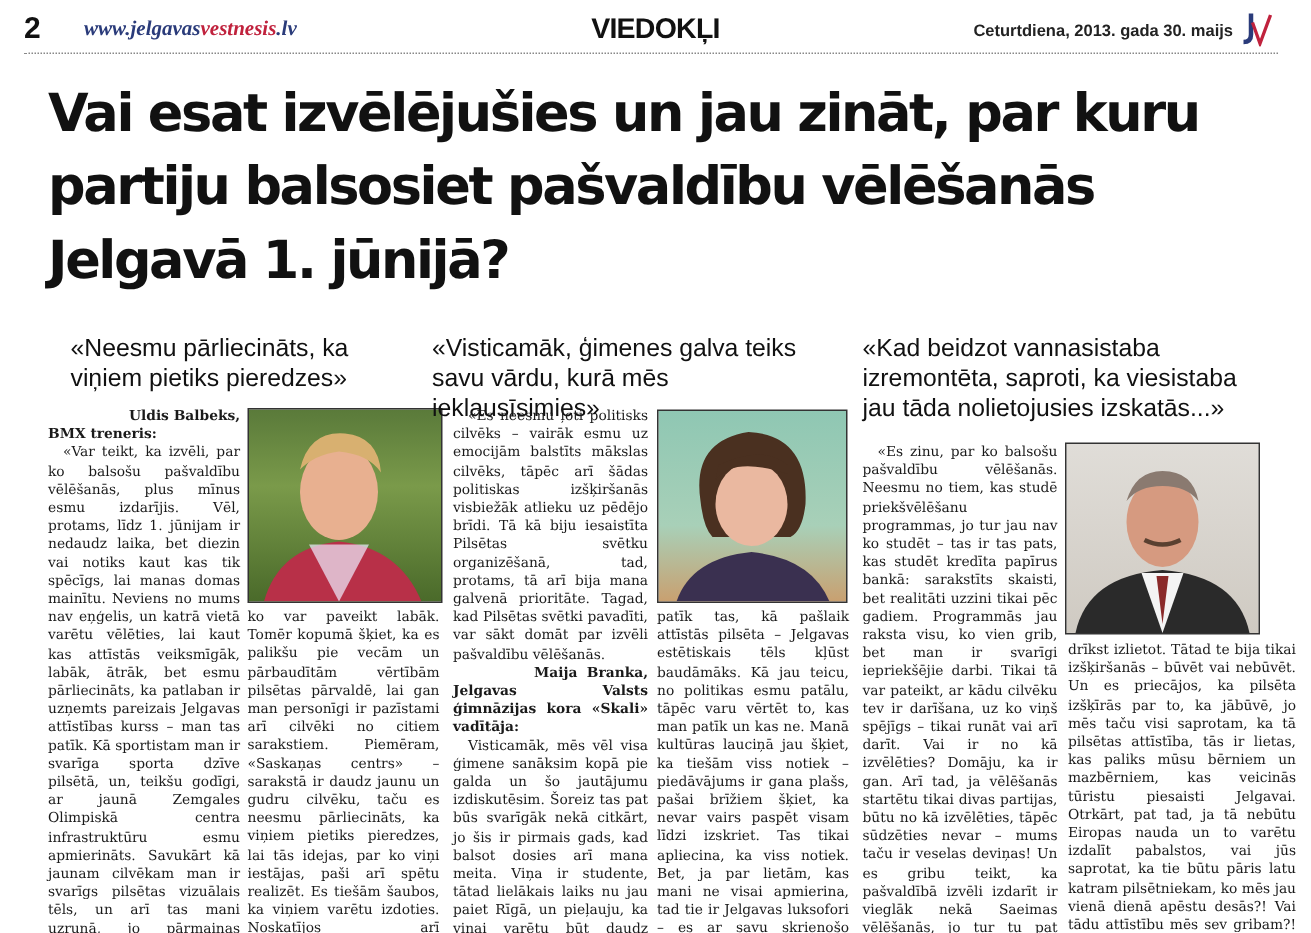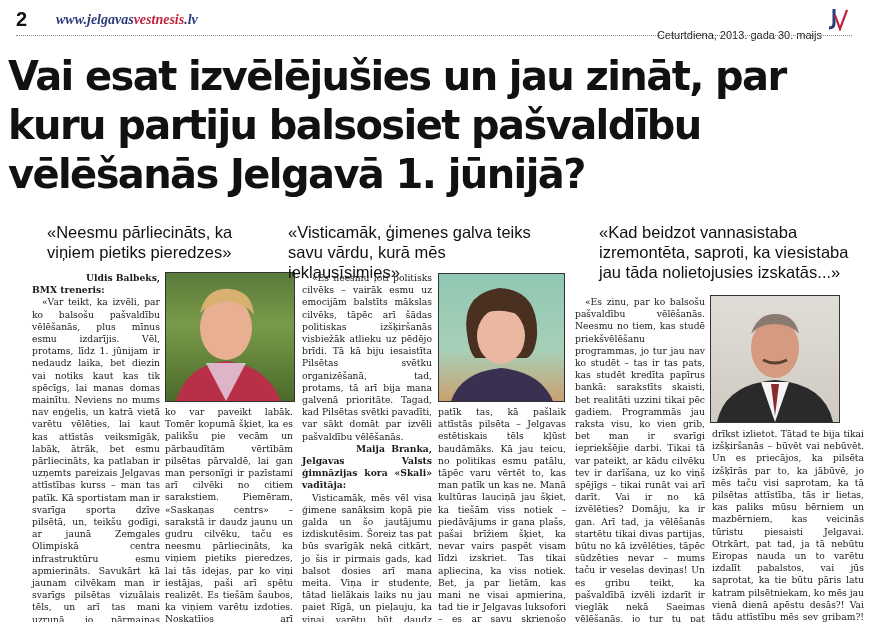--- a/index.html
+++ b/index.html
@@ -2,41 +2,42 @@
 <html><head>
 <meta charset="utf-8">
 <style>
   html, body { margin:0; padding:0; background:#fff; }
   body { width:874px; height:622px; overflow:hidden; position:relative; font-family:"DejaVu Serif", serif; color:#1a1a1a; }
   .header { position:absolute; left:0; top:0; width:874px; height:40px; }
   .page-num { position:absolute; left:16px; top:8px; font-family:"Liberation Sans", sans-serif; font-weight:bold; font-size:20px; color:#111; }
   .site { position:absolute; left:56px; top:12px; font-family:"Liberation Serif", serif; font-style:italic; font-size:14px; font-weight:bold; }
   .site .a { color:#2a3b7a; } .site .b { color:#c0223d; }
   .section { position:absolute; left:0; width:874px; top:9px; text-align:center; font-family:"Liberation Sans", sans-serif; font-weight:bold; font-size:19px; letter-spacing:-0.5px; color:#111; }
-  .date { position:absolute; right:52px; top:29px; font-family:"Liberation Sans", sans-serif; font-size:11px; color:#222; }
+  .date { position:absolute; right:52px; top:15px; font-family:"Liberation Sans", sans-serif; font-size:11px; color:#222;font-weight:bold; }
   .logo { position:absolute; right:26px; top:7px; width:22px; height:24px; }
   .dots { position:absolute; left:16px; right:22px; top:35px; border-top:1px dotted #888; }
-  .headline { position:absolute; left:8px; top:52px; width:840px; font-family:"DejaVu Sans", sans-serif; font-weight:bold; font-size:40px; line-height:49px; letter-spacing:-1.6px; color:#111; margin:0; }
+  .headline { position:absolute; left:32px; top:52px; width:840px; font-family:"DejaVu Sans", sans-serif; font-weight:bold; font-size:35px; line-height:49px; letter-spacing:-1.6px; color:#111; margin:0; }
   .col { position:absolute; top:222px; }
   .quote { font-family:"Liberation Sans", sans-serif; font-size:16.5px; line-height:20px; color:#111; margin:0 0 8px 0; }
   .body-text { font-family:"DejaVu Serif", serif; font-size:9.2px; line-height:12.2px; text-align:justify; color:#1a1a1a; margin:0; }
   .body-text p { margin:0; text-indent:10px; }
   .author { font-weight:bold;margin-left:44px; }
   .photo { position:absolute; border:1px solid #333; overflow:hidden; }
   .c1 { left:47px; width:262px; }
   .c2 { left:288px; width:266px; }
   .c3 { left:575px; width:290px; }
   .txt { position:absolute; }
 </style>
 </head>
 <body>
 
 <div class="header">
   <span class="page-num">2</span>
   <span class="site"><span class="a">www.jelgavas</span><span class="b">vestnesis</span><span class="a">.lv</span></span>
+  <div class="section">VIEDOKĻI</div>
   <span class="date">Ceturtdiena, 2013. gada 30. maijs</span>
   <svg class="logo" viewBox="0 0 22 24">
     <path d="M8 2 L8 16 Q8 21 3 21" stroke="#2a3b7a" stroke-width="3" fill="none"></path>
     <path d="M9 8 L14 22 L21 3" stroke="#c0223d" stroke-width="2.2" fill="none"></path>
   </svg>
   <div class="dots"></div>
 </div>
 
 <h1 class="headline">Vai esat izvēlējušies un jau zināt, par kuru partiju balsosiet pašvaldību vēlēšanās Jelgavā 1. jūnijā?</h1>
 
@@ -74,21 +75,21 @@
 <div class="txt body-text" style="left:302px;top:272px;width:130px;">
   <p>«Es neesmu ļoti politisks cilvēks – vairāk esmu uz emocijām balstīts mākslas cilvēks, tāpēc arī šādas politiskas izšķiršanās visbiežāk atlieku uz pēdējo brīdi. Tā kā biju iesaistīta Pilsētas svētku organizēšanā, tad, protams, tā arī bija mana galvenā prioritāte. Tagad, kad Pilsētas svētki pavadīti, var sākt domāt par izvēli pašvaldību vēlēšanās.</p>
   <p><span class="author">Maija Branka, Jelgavas Valsts ģimnāzijas kora «Skali» vadītāja:</span></p>
   <p>Visticamāk, mēs vēl visa ģimene sanāksim kopā pie galda un šo jautājumu izdiskutēsim. Šoreiz tas pat būs svarīgāk nekā citkārt, jo šis ir pirmais gads, kad balsot dosies arī mana meita. Viņa ir studente, tātad lielākais laiks nu jau paiet Rīgā, un pieļauju, ka viņai varētu būt daudz jautājumu par to, kas un kā attīstās pilsētā, uz ko viņai balstīt savu izvēli. Visticamāk, mūsu ģimenes galva tad arī teiks savu vārdu, kurā mēs ieklausīsimies. Taču es viennozīmīgi varu teikt, ka man</p>
 </div>
 <div class="txt body-text" style="left:438px;top:406px;width:128px;">
   <p style="text-indent:0">patīk tas, kā pašlaik attīstās pilsēta – Jelgavas estētiskais tēls kļūst baudāmāks. Kā jau teicu, no politikas esmu patālu, tāpēc varu vērtēt to, kas man patīk un kas ne. Manā kultūras lauciņā jau šķiet, ka tiešām viss notiek – piedāvājums ir gana plašs, pašai brīžiem šķiet, ka nevar vairs paspēt visam līdzi izskriet. Tas tikai apliecina, ka viss notiek. Bet, ja par lietām, kas mani ne visai apmierina, tad tie ir Jelgavas luksofori – es ar savu skrienošo darba ritmu bieži vien uz tiem dusmojos. Bet citādi tas, kas acīm redzams, man mūsu pilsētā patīk.»</p>
 </div>
 
 <div class="col c3">
-  <p class="quote" style="width:260px;margin-left:24px;">«Kad beidzot vannasistaba izremontēta, saproti, ka viesistaba jau tāda nolietojusies izskatās...»</p>
+  <p class="quote" style="width:260px;">«Kad beidzot vannasistaba izremontēta, saproti, ka viesistaba jau tāda nolietojusies izskatās...»</p>
 </div>
 <div class="photo" style="left:710px;top:295px;width:128px;height:126px;background:linear-gradient(180deg,#e0ddd8 0%,#cfcac2 100%);">
   <svg width="128" height="126" viewBox="0 0 128 126">
     <ellipse cx="64" cy="52" rx="24" ry="30" fill="#d69a80"></ellipse>
     <path d="M40 38 Q46 18 64 18 Q84 18 88 38 Q80 28 64 28 Q48 28 40 38Z" fill="#8a7a70"></path>
     <path d="M52 64 Q64 70 76 64" stroke="#5a4030" stroke-width="3" fill="none"></path>
     <path d="M6 126 Q14 88 64 84 Q114 88 122 126Z" fill="#2a2a2a"></path>
     <path d="M50 86 L64 126 L78 86Z" fill="#f4f4f4"></path>
     <path d="M60 88 L64 120 L68 88Z" fill="#8a2a2a"></path>
   </svg>

